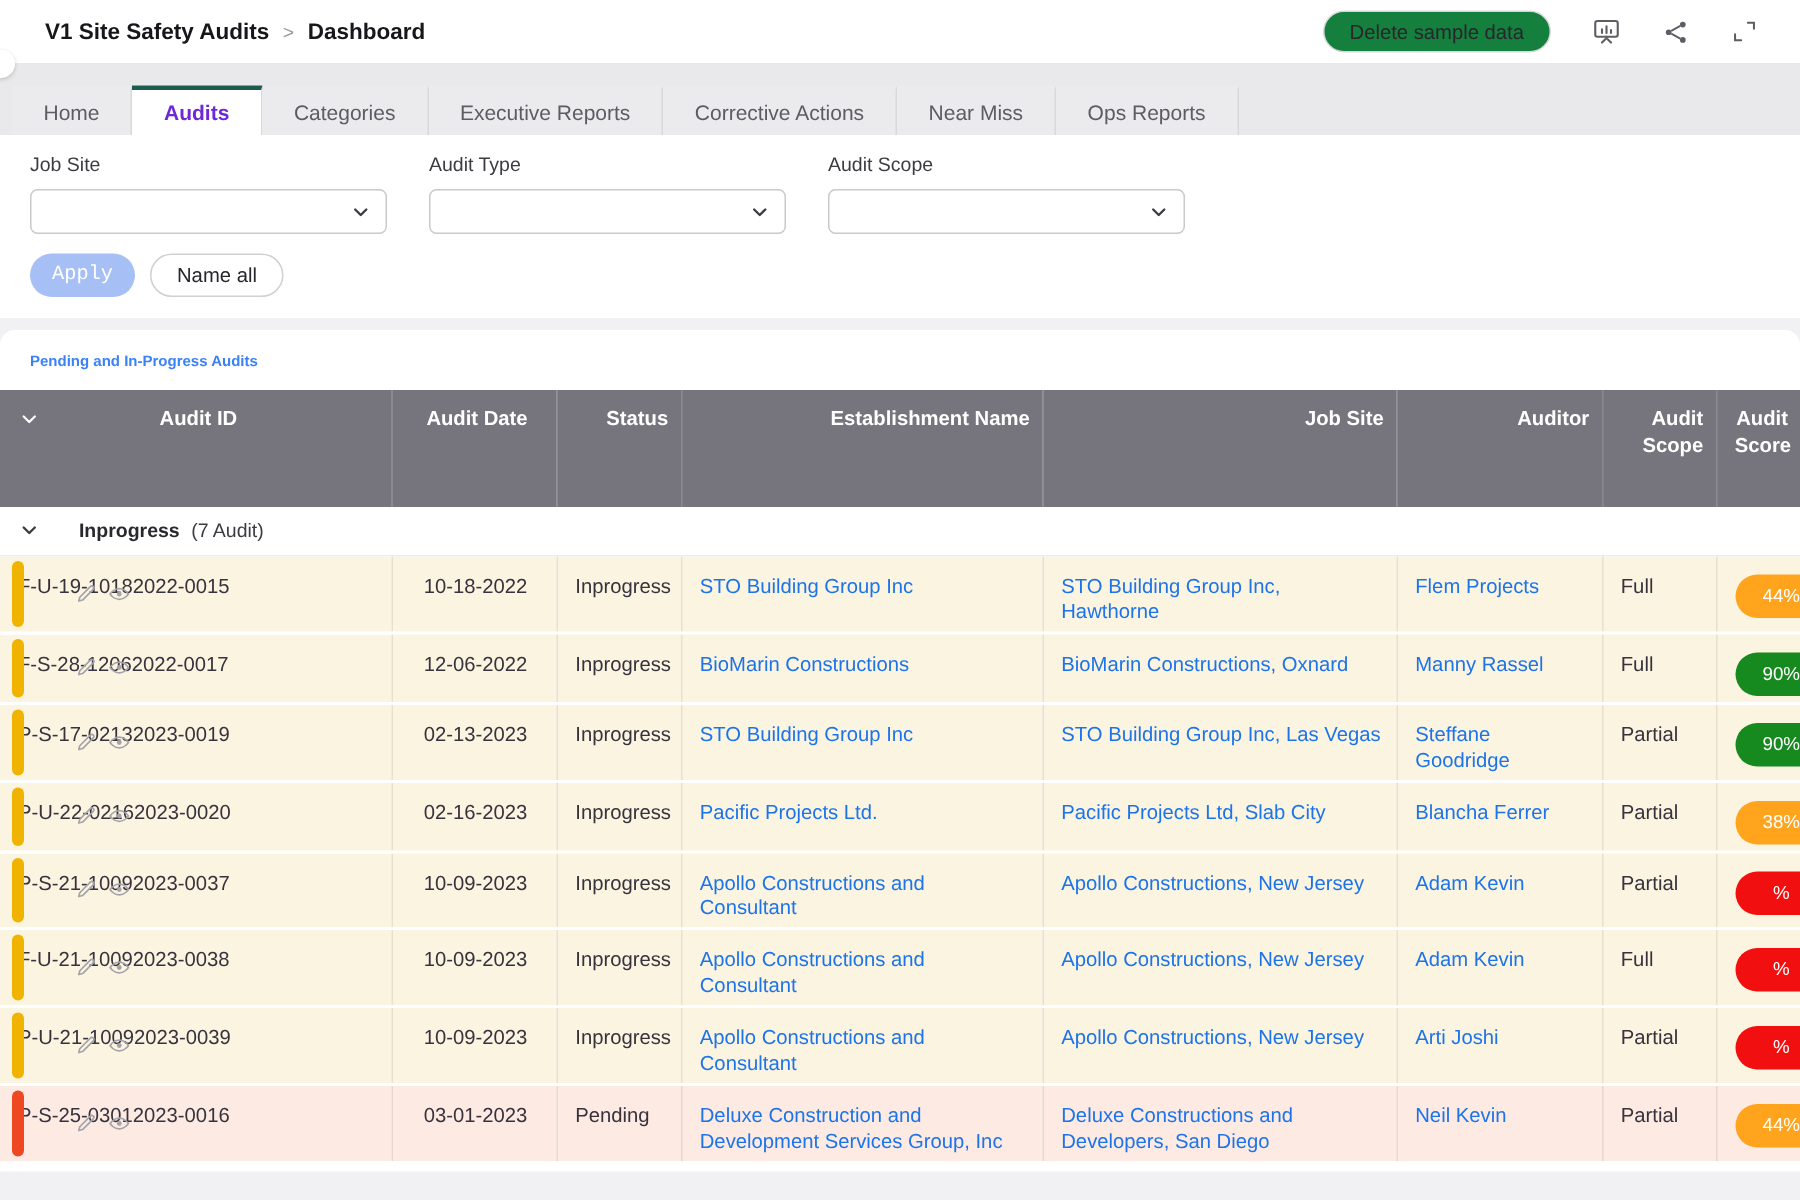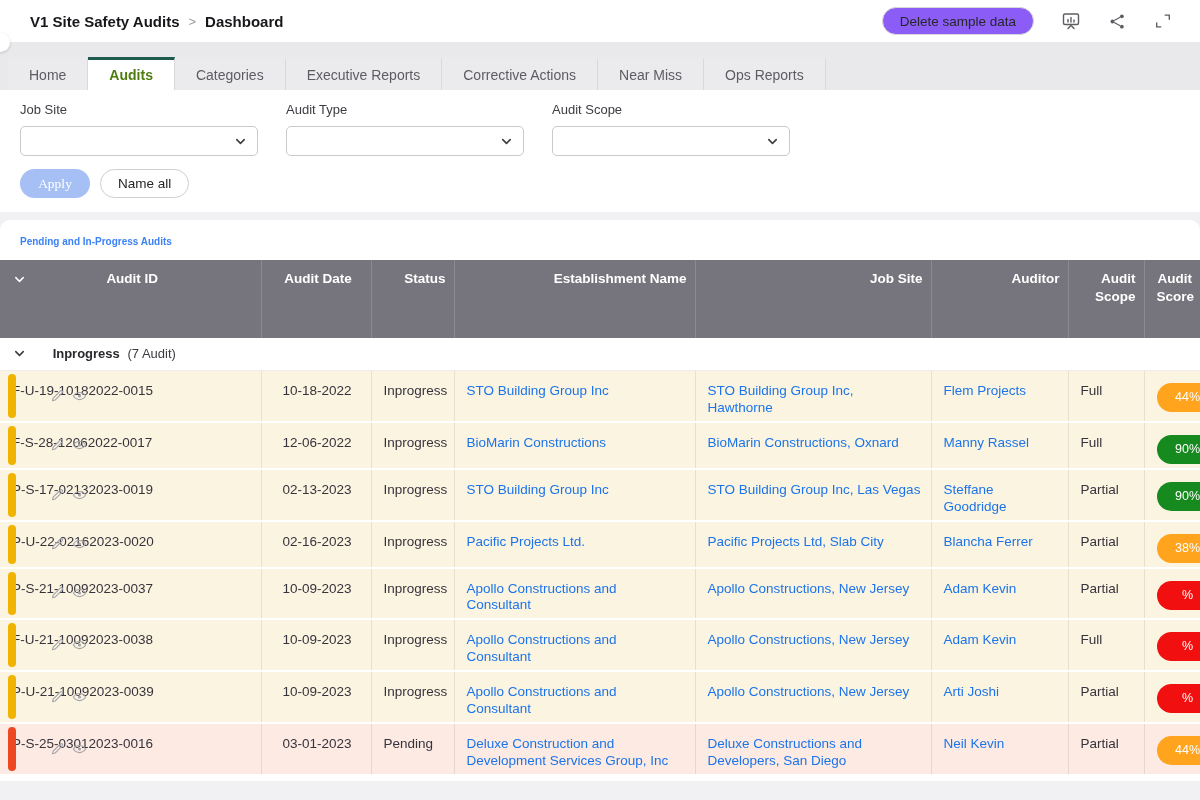--- a/index.html
+++ b/index.html
@@ -8,38 +8,38 @@
     background:#f1f1f3;
     font-family:"Liberation Sans","DejaVu Sans",sans-serif;
     color:#26262b;
   }
 
   
   .topbar { height:42px; background:#fff; display:flex; align-items:center; justify-content:space-between; padding:0 28px 0 30px; }
   .breadcrumb { display:flex; align-items:center; gap:9px; font-size:15px; font-weight:700; color:#17171b; }
   .breadcrumb .sep { color:#9a9aa0; font-weight:400; font-size:13px; }
   .topbar-actions { display:flex; align-items:center; gap:27px; color:#5d5d64; }
-  .pill-btn { height:28px; padding:0 17px; border-radius:15px; border:1px solid #d7d7db; background:#8b5cf6; font-size:13.5px; color:#26262b; font-family:inherit; cursor:pointer; }
+  .pill-btn { height:28px; padding:0 17px; border-radius:15px; border:1px solid #d7d7db; background:#15803d; font-size:13.5px; color:#26262b; font-family:inherit; cursor:pointer; }
   .tb-icon { display:inline-flex; cursor:pointer; color:#5d5d64; }
 
   
   .tabstrip { height:48px; background:#e9e9eb; display:flex; align-items:flex-end; padding-left:8px; position:relative; }
   .notch { position:absolute; left:-9px; top:-9px; width:19px; height:19px; border-radius:50%; background:#fff; box-shadow:0 1px 3px rgba(0,0,0,.18); }
   .tab { height:33px; background:#ebebed; padding:0 21px; display:flex; align-items:center; font-size:14px; color:#5c5c63; border-right:1px solid #d9d9dc; border-top:3px solid transparent; cursor:pointer; white-space:nowrap; }
   .tab:first-child { border-left:1px solid #d9d9dc; }
-  .tab.active { background:#fff; color:#4d7c0f; font-weight:700; border-top:3px solid #1e5b4f; }
+  .tab.active { background:#fff; color:#6d28d9; font-weight:700; border-top:3px solid #1e5b4f; }
 
   
   .filters { background:#fff; padding:12px 20px 14px; }
   .filter-row { display:flex; }
   .filter-field { width:238px; margin-right:28px; }
   .filter-label { display:block; font-size:13px; color:#3c3c42; margin-bottom:9px; }
   .select { height:30px; border:1px solid #c9c9ce; border-radius:5px; background:#fff; display:flex; align-items:center; justify-content:flex-end; padding:0 10px; color:#3c3c42; cursor:pointer; }
   .filter-buttons { margin-top:13px; display:flex; gap:10px; align-items:center; }
-  .apply-btn { min-width:70px; height:29px; border:none; border-radius:15px; background:#a6c0f6; color:#fff; font-size:13.5px; font-family:Liberation Serif, serif; cursor:pointer; }
+  .apply-btn { min-width:70px; height:29px; border:none; border-radius:15px; background:#a6c0f6; color:#fff; font-size:13.5px; font-family:Liberation Mono, monospace; cursor:pointer; }
   .clear-btn { height:29px; padding:0 17px; border-radius:15px; background:#fff; border:1px solid #cfcfd4; font-size:13.5px; color:#26262b; font-family:inherit; cursor:pointer; }
 
   
   .table-card { margin-top:8px; background:#fff; border-radius:10px 10px 0 0; overflow:hidden; padding-bottom:5px; }
   .card-title { font-size:10px; font-weight:700; color:#3b82f6; padding:16px 20px 13px; }
 
   
   table.audits { width:1200px; border-collapse:collapse; table-layout:fixed; }
   thead th { background:#76757d; color:#fff; font-size:13.5px; font-weight:700; text-align:right; vertical-align:top; padding:10px 8px 0 12px; height:78px; border-right:1px solid #8b8a92; line-height:1.3; }
   thead th:last-child { border-right:none; }

